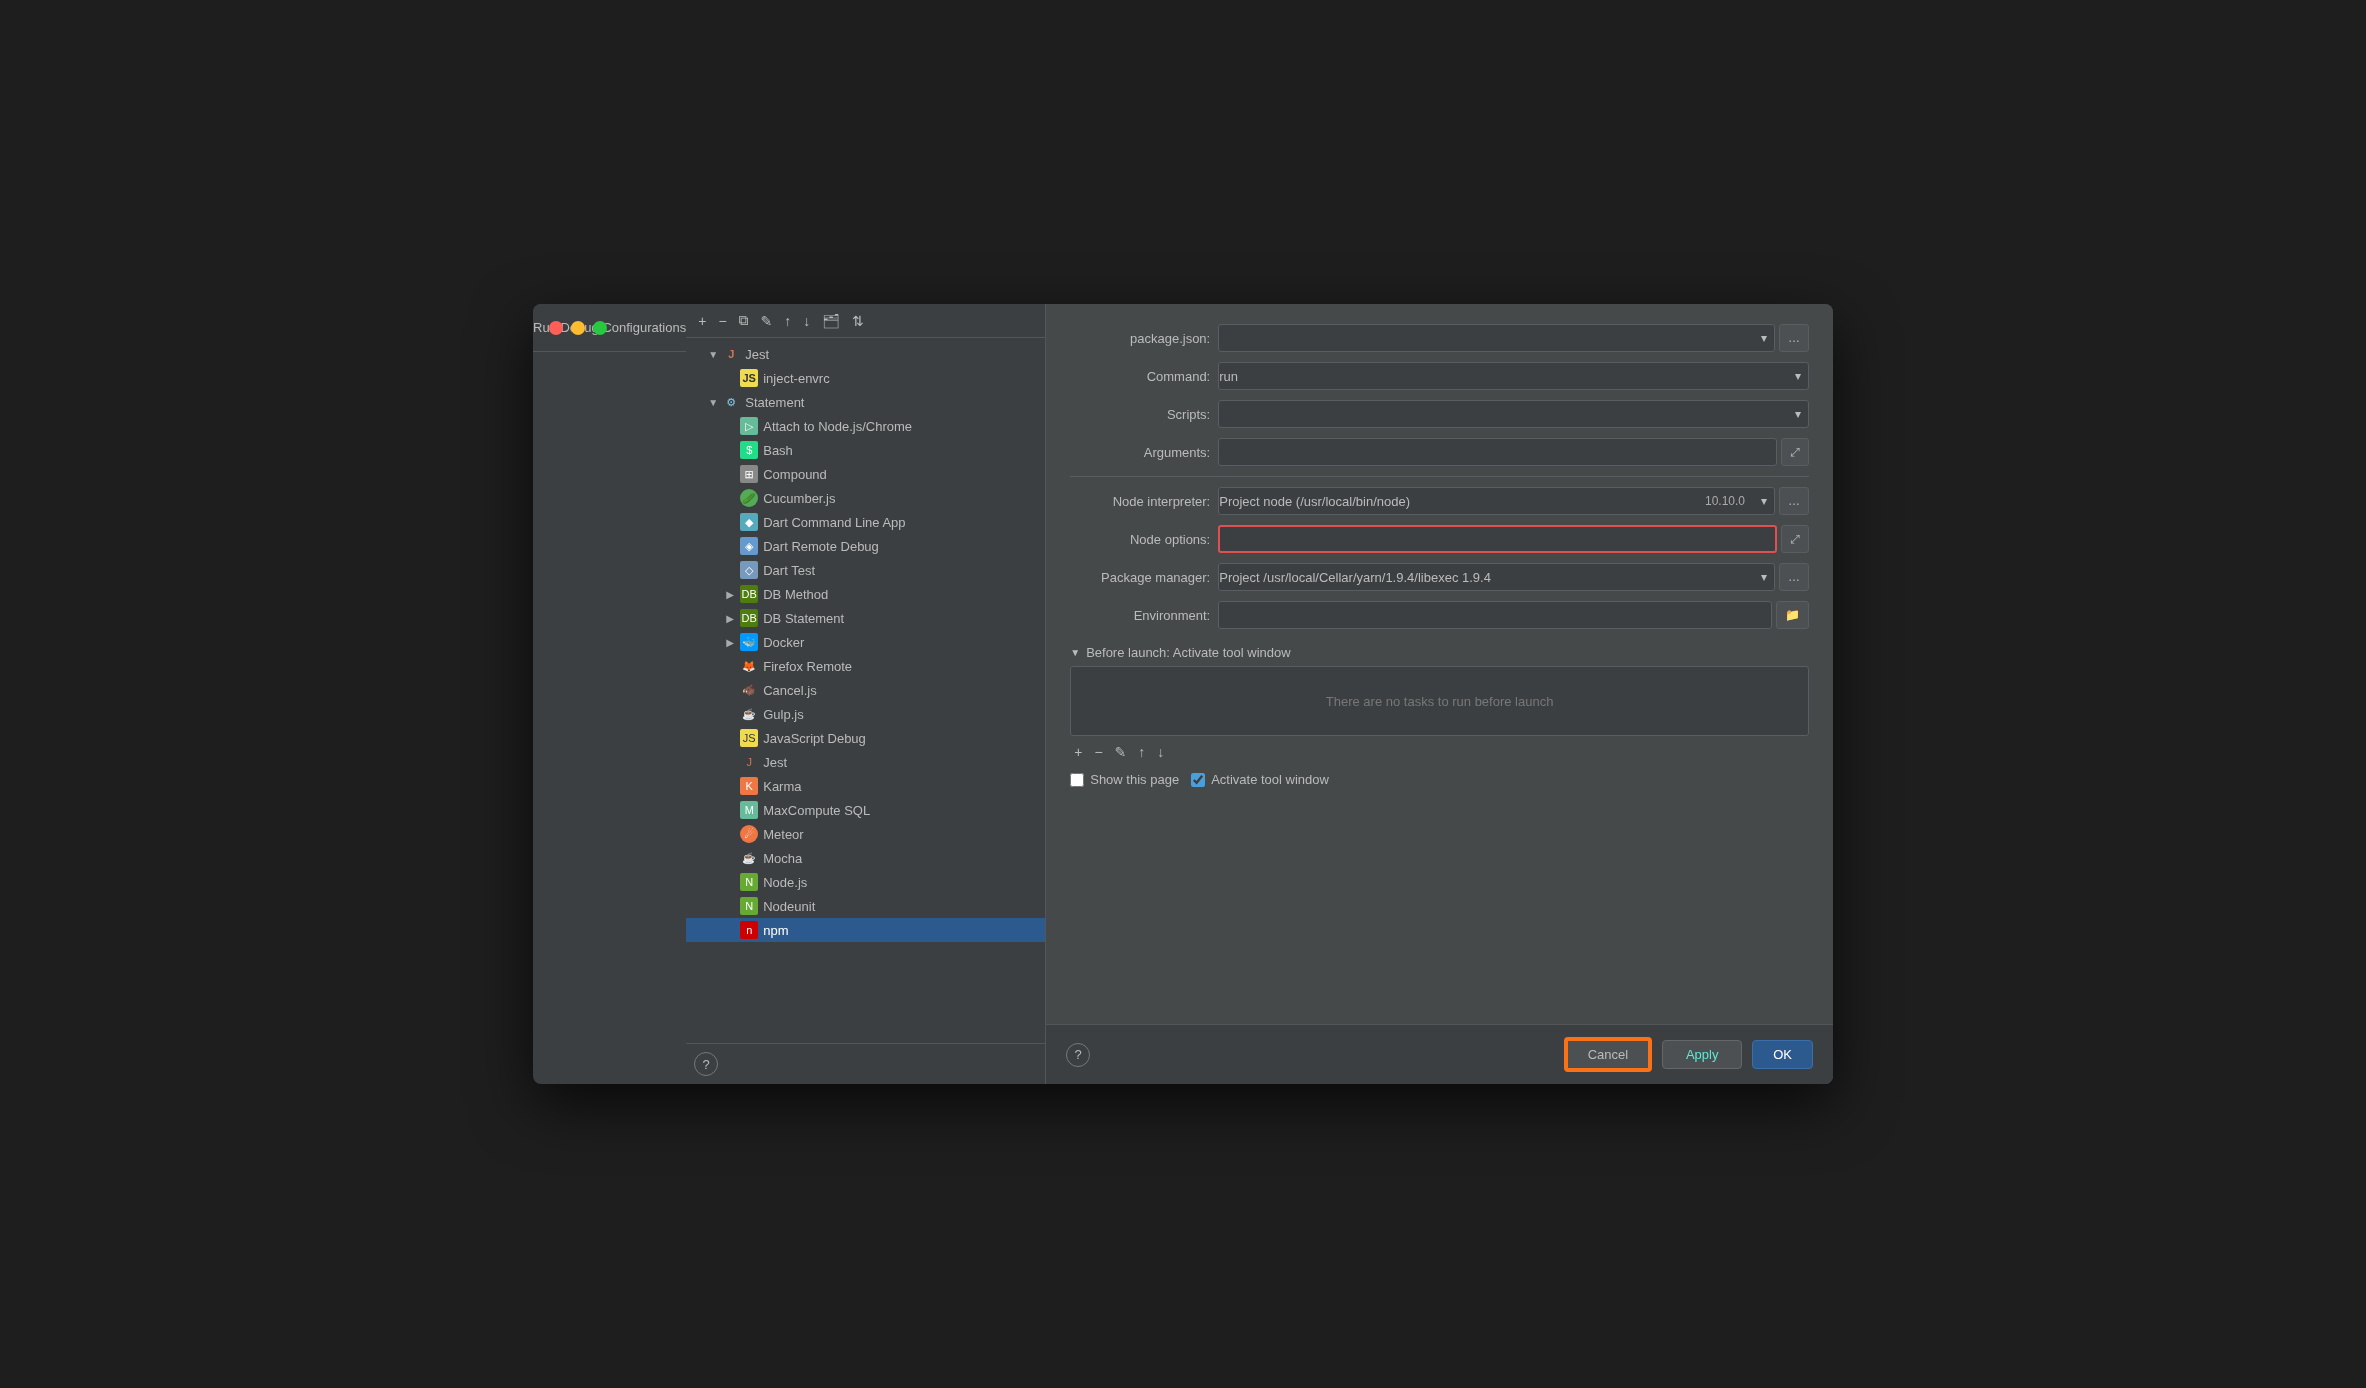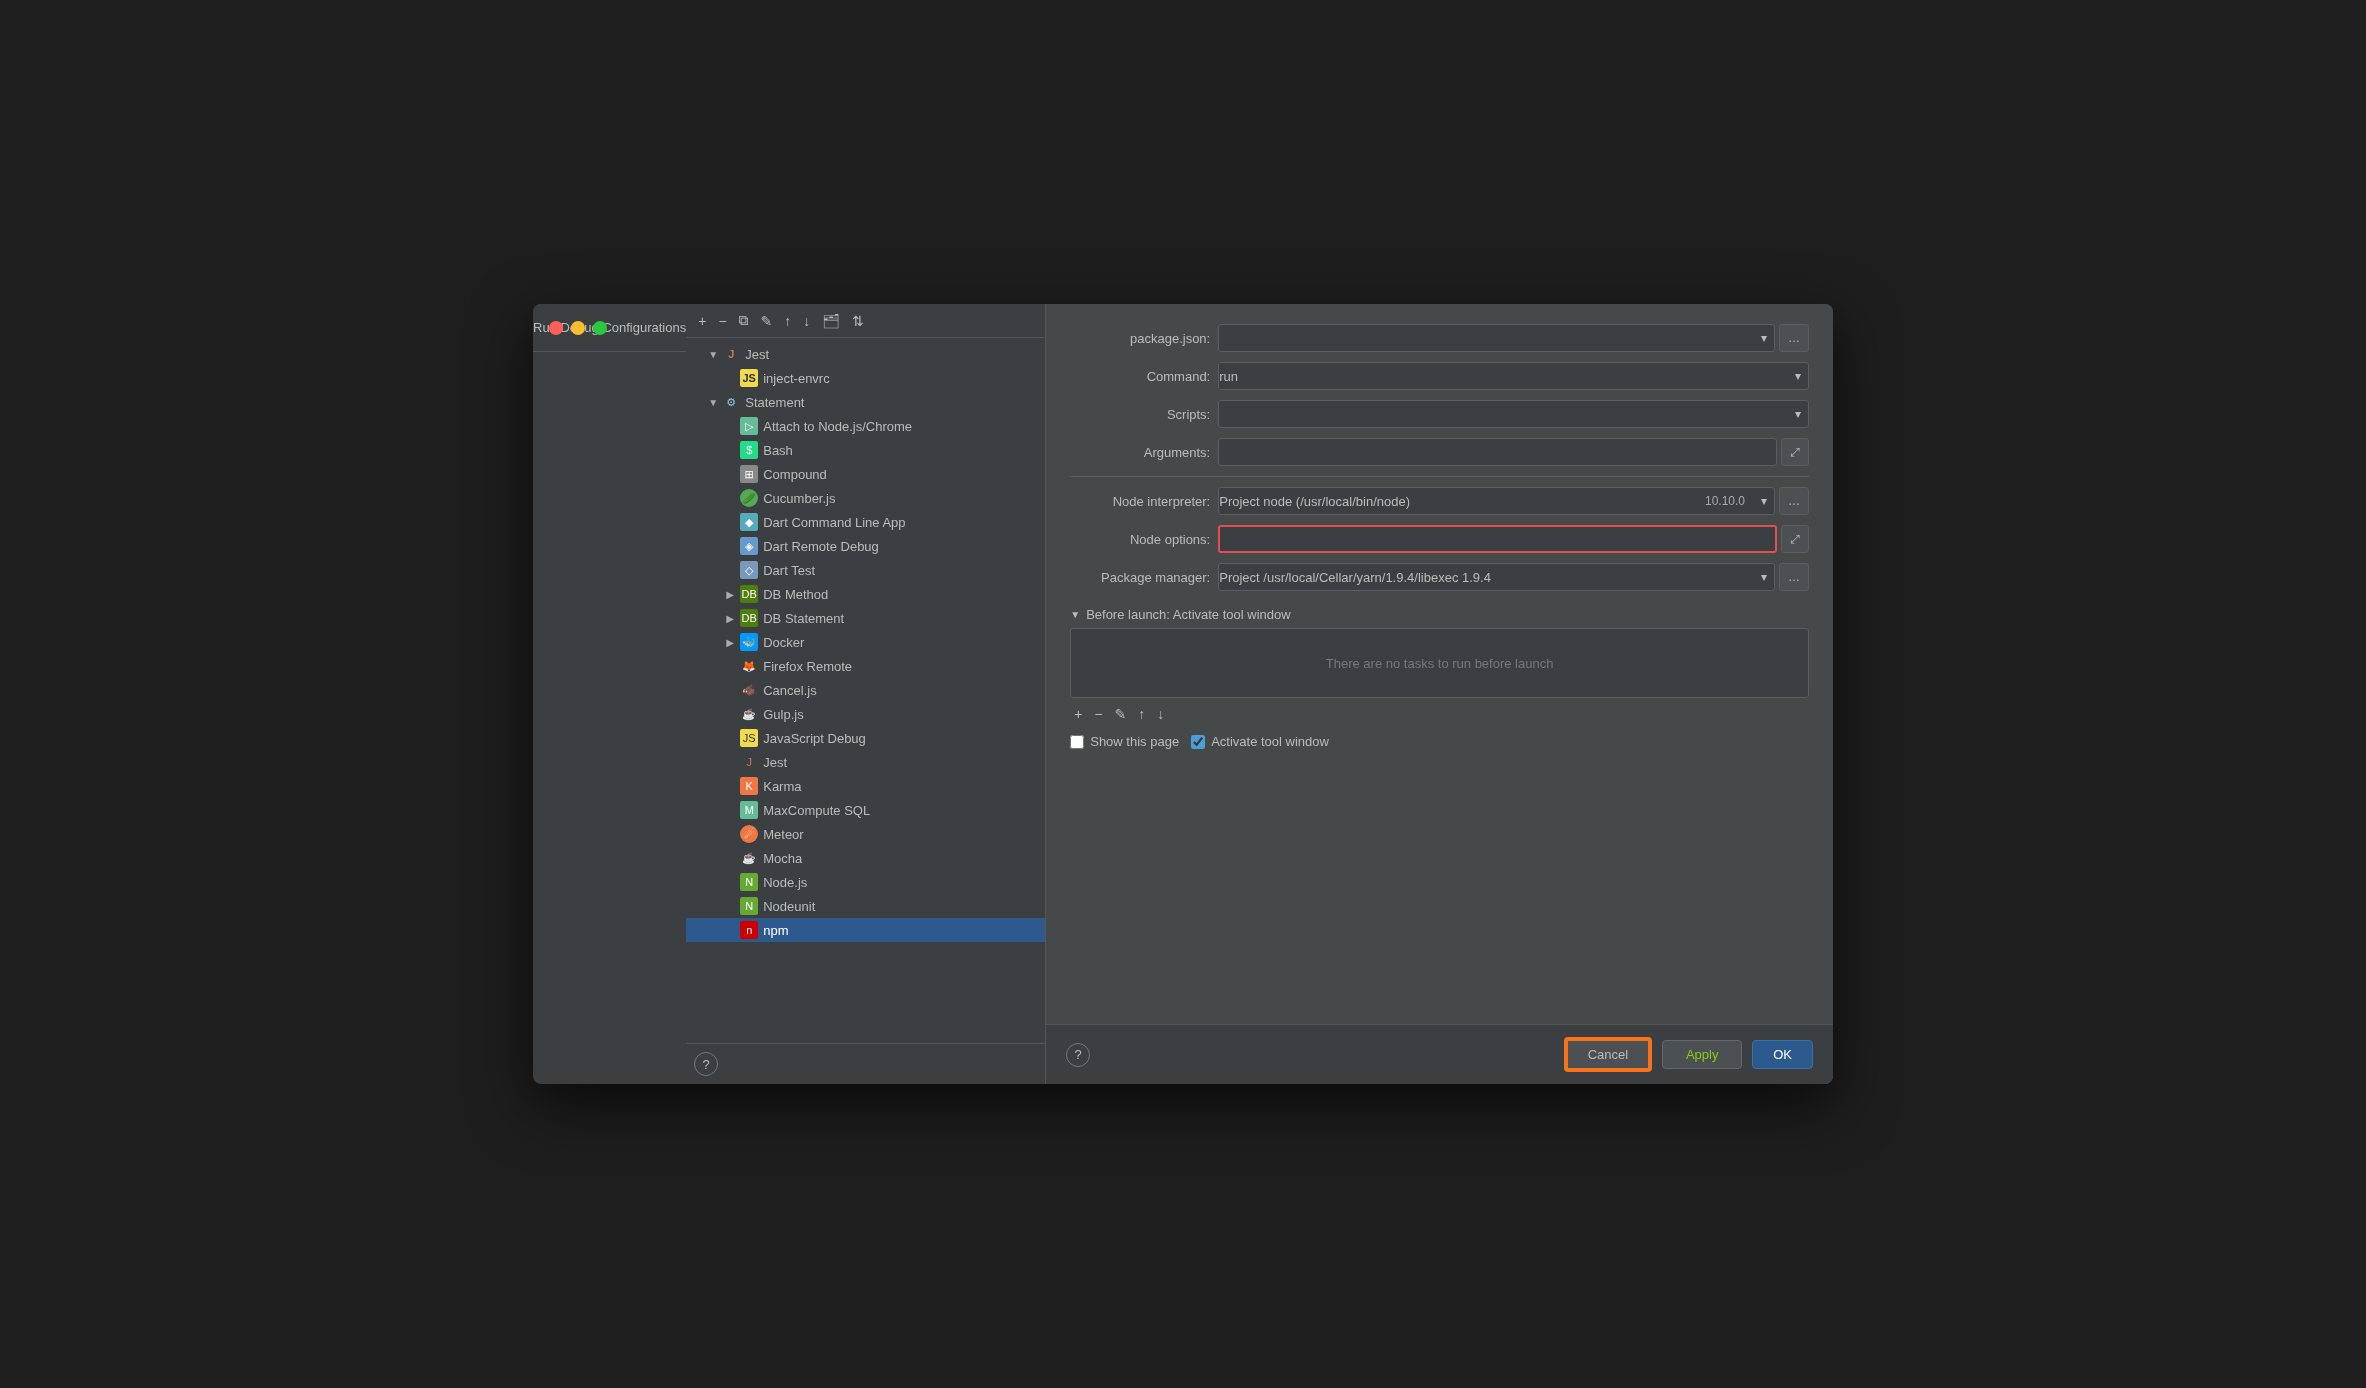--- a/index.html
+++ b/index.html
@@ -323,21 +323,21 @@
       color: #bbb;
       border-radius: 4px;
       padding: 6px 20px;
       cursor: pointer;
       font-size: 13px;
       min-width: 80px;
     }
     .btn-apply {
       background: #4c5052;
       border: 1px solid #666;
-      color: #84cc16;
+      color: #5eead4;
       border-radius: 4px;
       padding: 6px 20px;
       cursor: pointer;
       font-size: 13px;
       min-width: 80px;
     }
     .btn-ok {
       background: #2d5a8e;
       border: 1px solid #3a6fa8;
       color: #fff;
@@ -611,20 +611,27 @@
           <div class="form-control">
             <div class="select-wrapper" style="flex:1;">
               <select class="select-field" style="padding-right: 70px;">
                 <option>Project   /usr/local/Cellar/yarn/1.9.4/libexec   1.9.4</option>
               </select>
             </div>
             <button class="btn-small">…</button>
           </div>
         </div>
 
+        <div class="form-row">
+          <label class="form-label">Environment:</label>
+          <div class="form-control">
+            <input class="input-field" type="text" style="flex: 1 1 0%;">
+            <button class="btn-small">📁</button>
+          </div>
+        </div>
 
         <div class="before-launch">
           <div class="before-launch-header">
             <span class="arrow">▼ </span>
             <span>Before launch: Activate tool window</span>
           </div>
           <div class="before-launch-content">
             <span class="no-tasks-text">There are no tasks to run before launch</span>
           </div>
           <div class="before-launch-toolbar">

